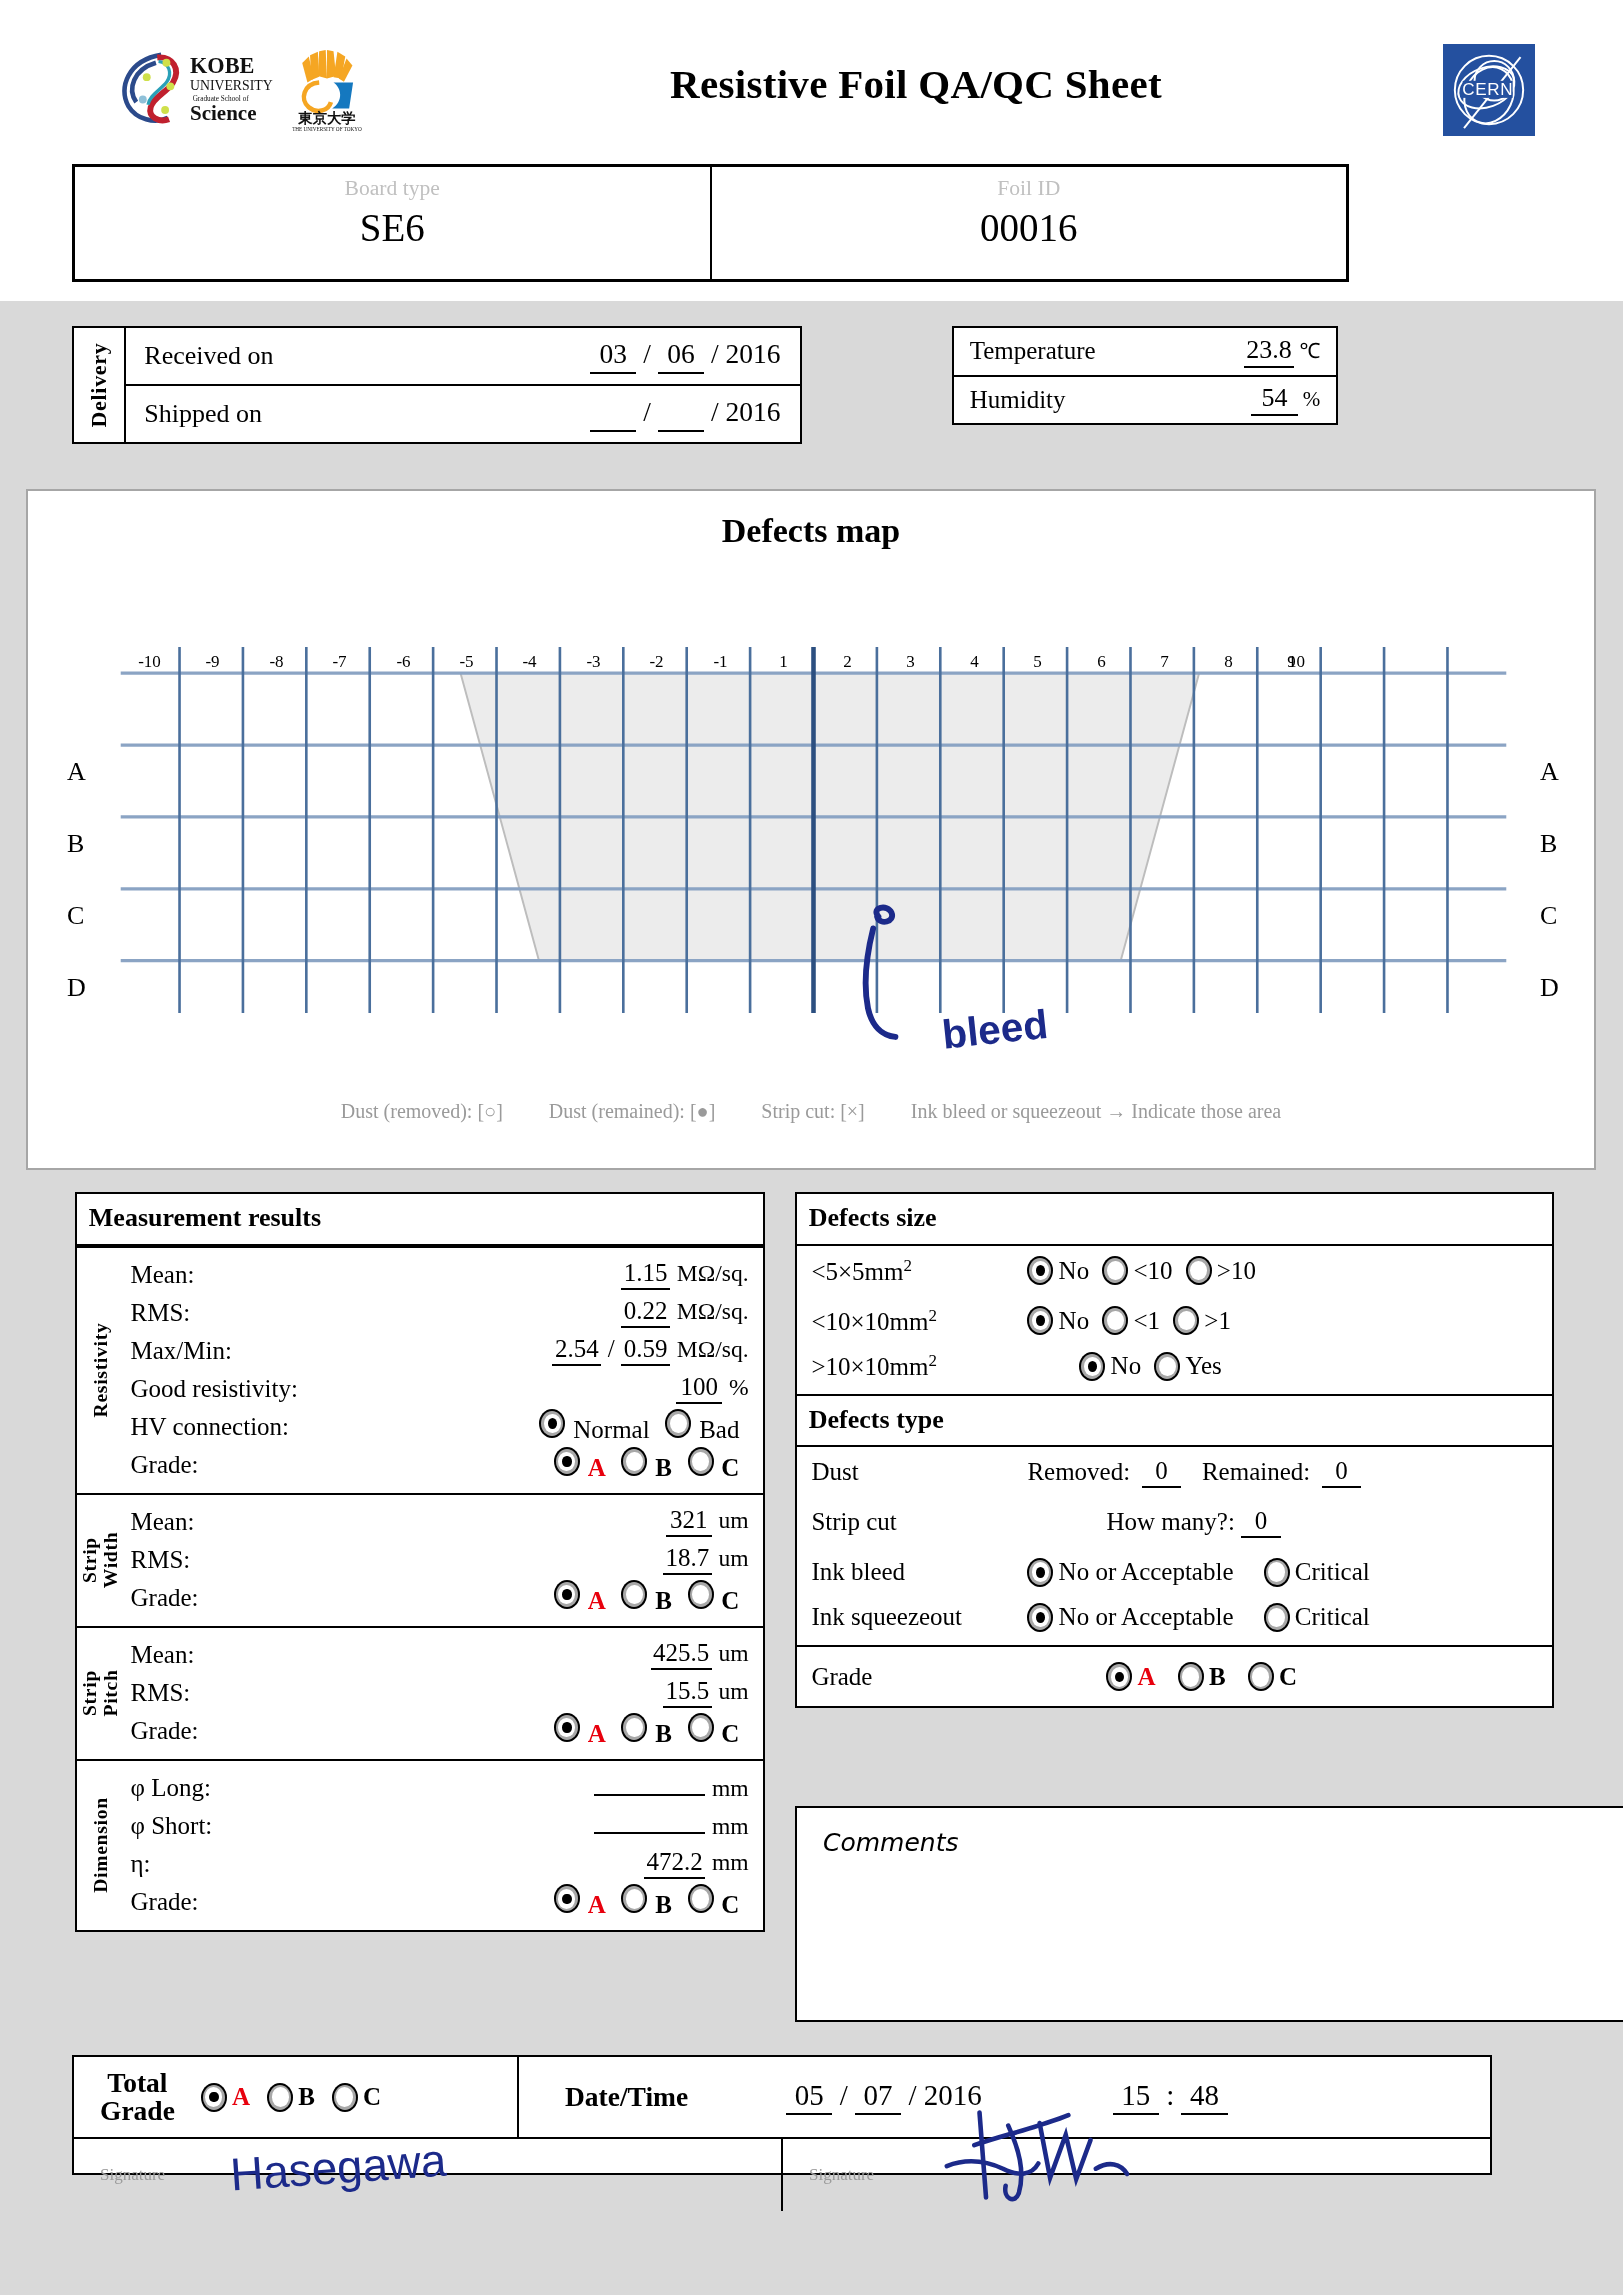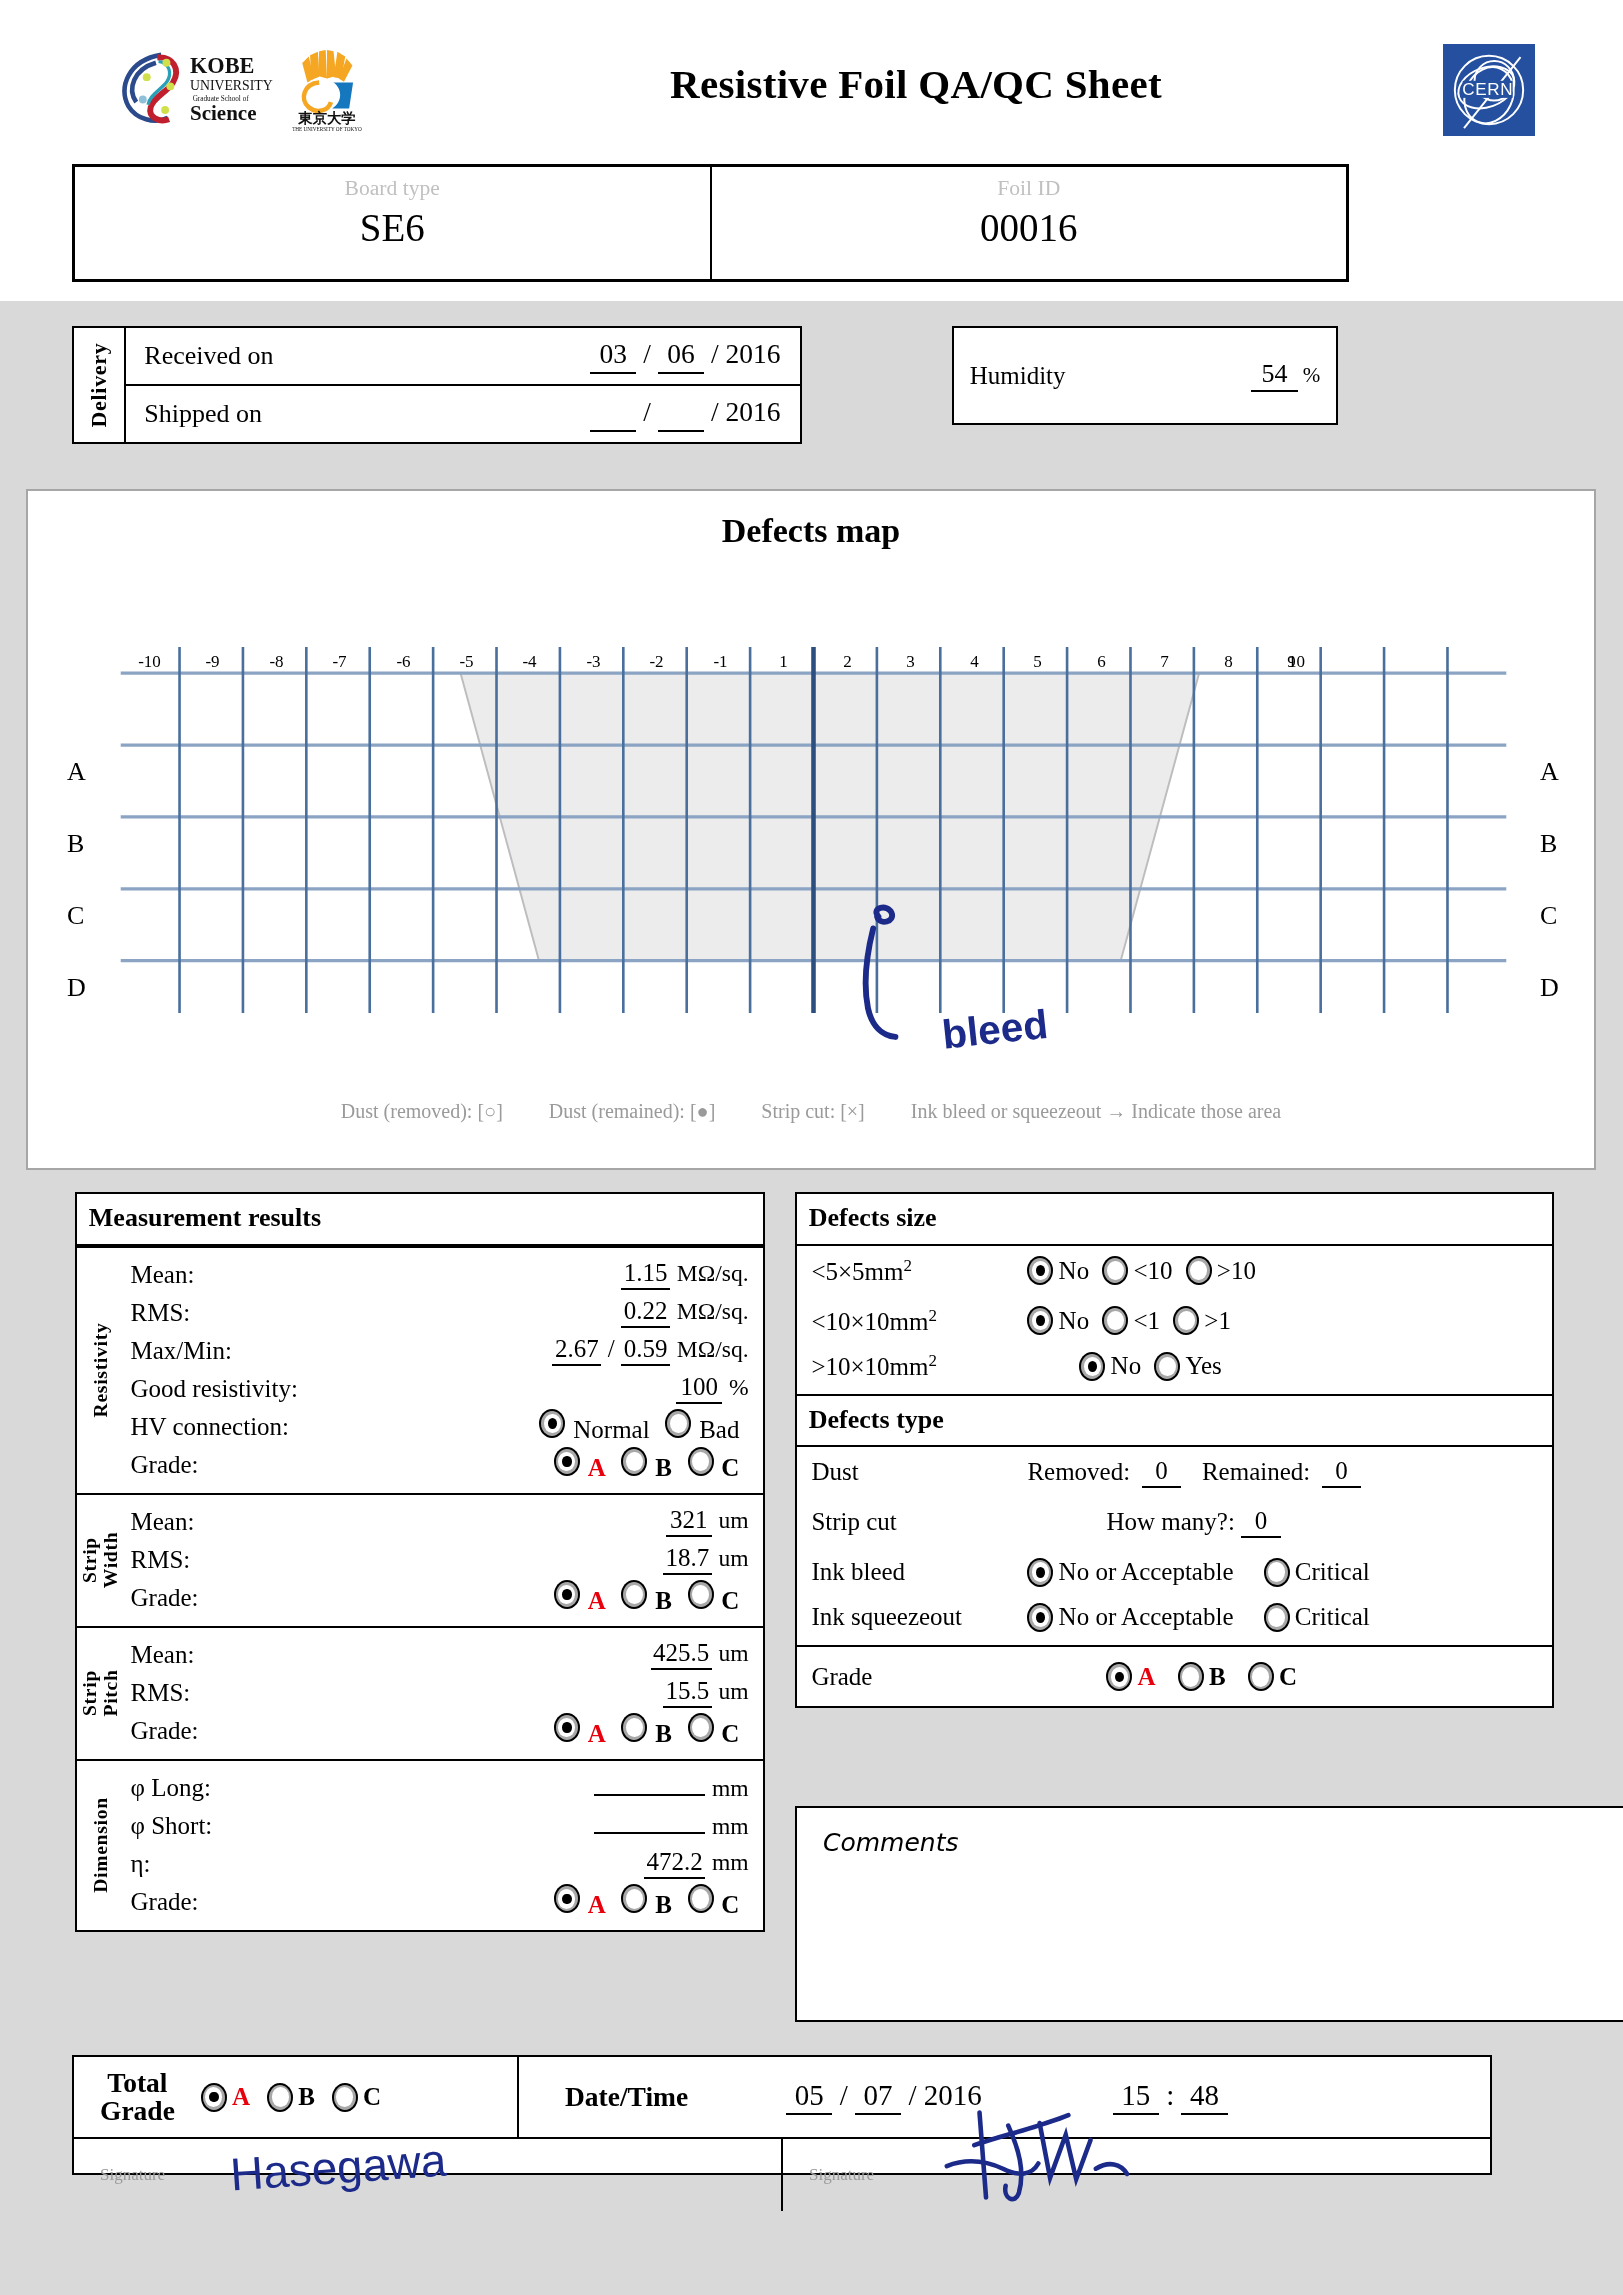--- a/index.html
+++ b/index.html
@@ -226,20 +226,26 @@
         <span class="deliv-date">
           <span class="ul blank">&nbsp;</span>
           / <span class="ul blank">&nbsp;</span>
           / <span>2016</span>
         </span>
       </div>
     </div>
   </div>
 
   <div class="envbox">
+    <div class="env-row">
+      <span class="env-lbl">Temperature</span>
+      <span class="env-val">
+        <span class="ul">23.8</span><span class="env-unit">℃</span>
+      </span>
+    </div>
     <div class="env-row">
       <span class="env-lbl">Humidity</span>
       <span class="env-val">
         <span class="ul">54</span><span class="env-unit">%</span>
       </span>
     </div>
   </div>
 
   <div class="mapbox">
     <div class="map-title">Defects map</div>
@@ -351,21 +357,21 @@
         <div class="mrow">
           <span class="lbl">RMS:</span>
           <span class="val">
               <span class="ul">0.22</span>
               <span class="unit">MΩ/sq.</span>
             </span>
         </div>
         <div class="mrow">
           <span class="lbl">Max/Min:</span>
           <span class="val">
-              <span class="ul">2.67</span>
+              <span class="ul">2.54</span>
               <span>/</span>
               <span class="ul">0.59</span>
               <span class="unit">MΩ/sq.</span>
             </span>
         </div>
         <div class="mrow">
           <span class="lbl">Good resistivity:</span>
           <span class="val">
               <span class="ul">100</span>
               <span class="unit">%</span>

